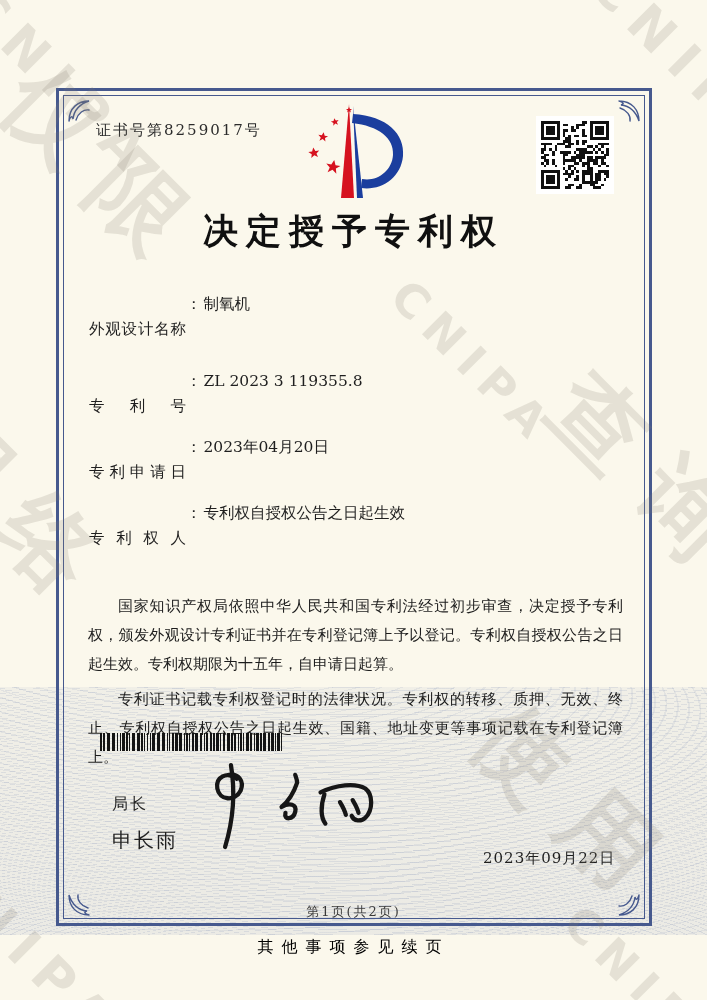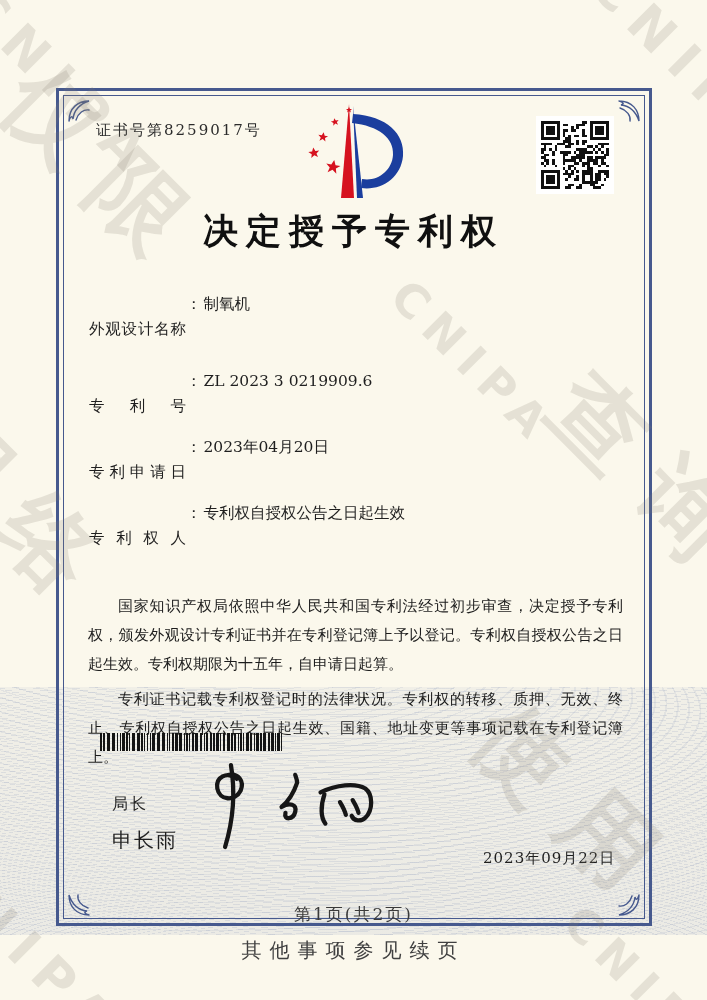--- a/index.html
+++ b/index.html
@@ -58,22 +58,22 @@
   .paras p{margin:0 0 6px 0;text-indent:2em;text-align:justify;}
 
   .barcode{position:absolute;left:100px;top:733px;height:18px;display:flex;align-items:stretch;}
   .barcode i{display:block;background:#141414;}
 
   .signer-title{position:absolute;left:112px;top:794px;font-size:16px;letter-spacing:2px;}
   .signer-name{position:absolute;left:112px;top:827px;font-size:20px;letter-spacing:2px;}
   .signature{position:absolute;left:192px;top:760px;width:185px;height:95px;}
   .issue-date{position:absolute;left:483px;top:849px;font-size:15px;letter-spacing:1px;}
 
-  .page-info{position:absolute;left:0;width:100%;top:903px;text-align:center;font-size:17px;color:#3a3a3a;letter-spacing:2px;}
-  .footer-note{position:absolute;left:0;width:100%;top:937px;text-align:center;font-size:20px;letter-spacing:8px;color:#404040;}
+  .page-info{position:absolute;left:0;width:100%;top:903px;text-align:center;font-size:13px;color:#3a3a3a;letter-spacing:2px;}
+  .footer-note{position:absolute;left:0;width:100%;top:937px;text-align:center;font-size:16px;letter-spacing:8px;color:#000000;}
 
   .wm-layer{position:absolute;inset:0;z-index:6;pointer-events:none;overflow:hidden;}
   .wmtext{
     position:absolute;transform:rotate(45deg);transform-origin:0 0;white-space:nowrap;
     font-family:"DejaVu Sans","Liberation Sans",sans-serif;font-weight:bold;
     color:var(--watermark-gray);opacity:0.18;line-height:1;
   }
 </style>
 </head>
 <body>
@@ -329,21 +329,21 @@
         </svg>
     </div>
 
     <div class="title">决定授予专利权</div>
 
     <div class="fields">
       <div class="frow first">
         <span class="flabel">外观设计名称</span><span>：</span><span class="fvalue">制氧机</span>
       </div>
       <div class="frow">
-        <span class="flabel">专利号</span><span>：</span><span class="fvalue">ZL 2023 3 0219909.6</span>
+        <span class="flabel">专利号</span><span>：</span><span class="fvalue">ZL 2023 3 119355.8</span>
       </div>
       <div class="frow">
         <span class="flabel">专利申请日</span><span>：</span><span class="fvalue">2023年04月20日</span>
       </div>
       <div class="frow">
         <span class="flabel">专利权人</span><span>：</span><span class="fvalue">专利权自授权公告之日起生效</span>
       </div>
     </div>
 
     <div class="paras">

